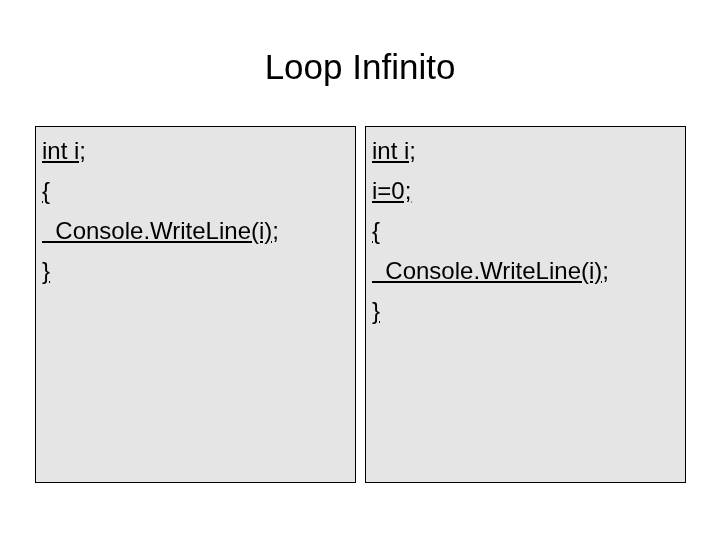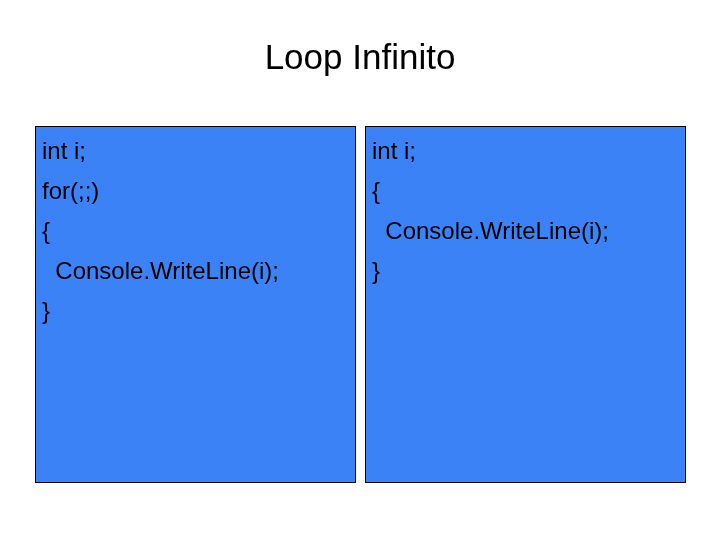--- a/index.html
+++ b/index.html
@@ -19,21 +19,21 @@
     position: relative;
     width: 720px;
     height: 540px;
     background: #ffffff;
     box-sizing: border-box;
   }
 
   .slide-title {
     position: absolute;
     left: 0;
-    top: 36px;
+    top: 46px;
     width: 720px;
     text-align: center;
     font-size: 35px;
     line-height: 42px;
     font-weight: normal;
     letter-spacing: 0px;
     color: #000000;
     white-space: nowrap;
   }
 
@@ -44,23 +44,24 @@
     width: 651px;
     height: 357px;
     display: flex;
     flex-direction: row;
     align-items: stretch;
   }
 
   .code-box {
     box-sizing: border-box;
     border: 1.3px solid #000000;
-    background: #3b82f6;
+    background: #e5e5e5;
     padding: 4px 6px 1px 6px;
     overflow: hidden;
+    text-decoration: underline;
   }
 
   .code-box.left {
     width: 321px;
     margin-right: 9px;
   }
 
   .code-box.right {
     width: 321px;
   }
@@ -78,28 +79,28 @@
 <body>
 
 <div class="slide">
 
   <div class="slide-title">Loop Infinito</div>
 
   <div class="code-panels">
 
     <div class="code-box left">
       <div class="code-line">int i;</div>
-      <div class="code-line">for(;;)</div>
       <div class="code-line">{</div>
       <div class="code-line">  Console.WriteLine(i);</div>
       <div class="code-line">}</div>
     </div>
 
     <div class="code-box right">
       <div class="code-line">int i;</div>
+      <div class="code-line">i=0;</div>
       <div class="code-line">{</div>
       <div class="code-line">  Console.WriteLine(i);</div>
       <div class="code-line">}</div>
     </div>
 
   </div>
 
 </div>
 
 </body></html>

